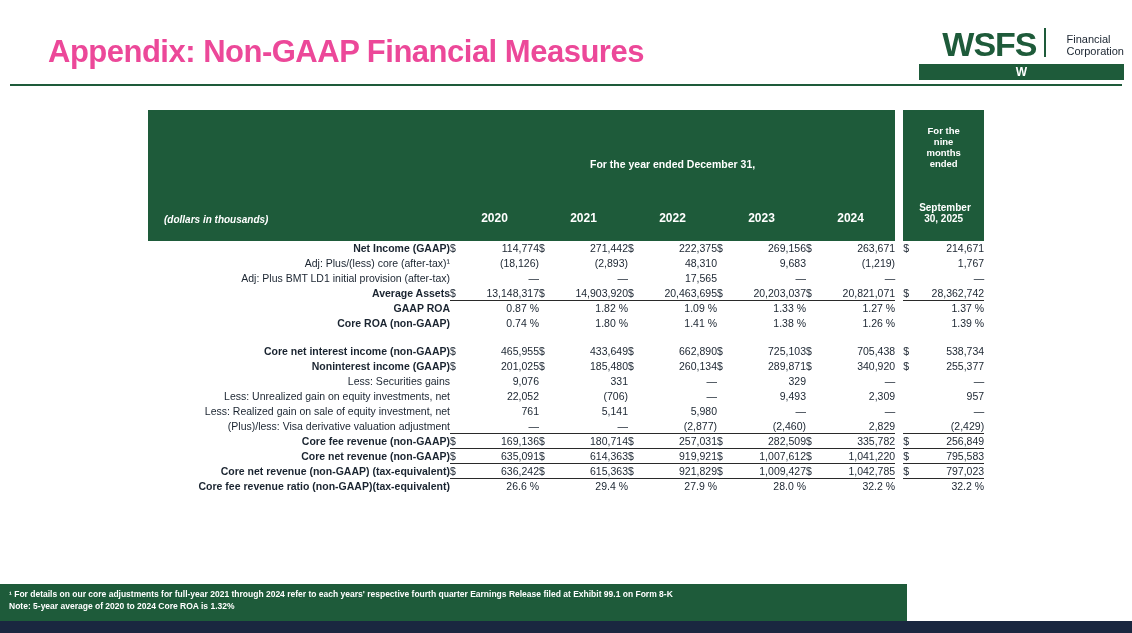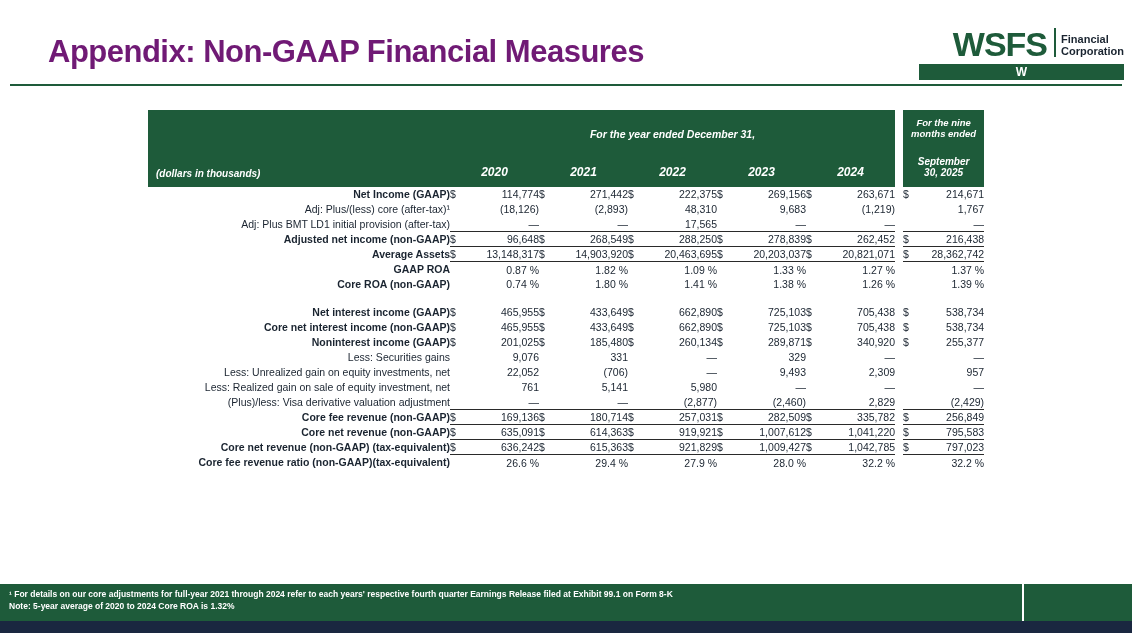--- a/index.html
+++ b/index.html
@@ -8,74 +8,74 @@
     position:relative;
     background:#ffffff;
     font-family:"Liberation Sans", sans-serif;
     overflow:hidden;
     color:#1a2430;
   }
 
   
   .page-title {
     position:absolute; left:48px; top:34px;
-    font-size:31px; font-weight:bold; color:#701a75;
+    font-size:31px; font-weight:bold; color:#ec4899;
     letter-spacing:-0.5px;
   }
   .title-rule {
     position:absolute; left:10px; top:84px; width:1112px; height:2px;
     background:#1e5b3a;
   }
 
   
   .logo { position:absolute; top:28px; right:8px; width:205px; }
   .logo-top { display:flex; align-items:flex-start; justify-content:flex-end; gap:7px; }
   .wordmark {
     font-size:34px; font-weight:bold; color:#1e5b3a;
     line-height:0.95; letter-spacing:-1px;
   }
   .logo-sub {
     display:flex; flex-direction:column;
-    font-size:11px; font-weight:bold; color:#1a2430;
-    line-height:1.1; padding-top:5px; border-left:2px solid #1e5b3a; padding-left:5px;
+    font-size:11px; font-weight:normal; color:#1a2430;
+    line-height:1.1; padding-top:5px; border-left:2px solid #1e5b3a; padding-left:21px;
   }
   .logo-bar {
     margin-top:4px; height:16px; background:#1e5b3a;
     display:flex; align-items:center; justify-content:center;
     color:#ffffff; font-weight:bold; font-size:12px;
   }
 
   
   .fin-table {
     position:absolute; left:148px; top:110px; width:836px;
     border-collapse:collapse; table-layout:fixed;
     font-size:10.5px; color:#1a2430;
   }
   .fin-table th {
-    background:#1e5b3a; color:#ffffff; font-weight:bold; padding:8px;font-style:italic;
+    background:#1e5b3a; color:#ffffff; font-weight:bold; padding:16px;
   }
   .fin-table th.h-gap { background:#ffffff; }
   .h-span   { font-size:10.5px; text-align:center; vertical-align:bottom; padding-bottom:3px; height:30px; }
   .h-nine   { font-size:9.5px;  text-align:center; vertical-align:middle; line-height:1.15; padding:2px 4px; }
   .h-units  { font-style:italic; font-size:10px; text-align:left; vertical-align:bottom; padding:0 0 3px 4px; height:27px; }
   .h-year   { font-size:12px; text-align:center; vertical-align:bottom; padding-bottom:3px; }
   .h-nine-sub { font-size:10px; text-align:center; vertical-align:middle; line-height:1.15; padding:1px 6px; }
 
   .fin-table td { height:15px; padding:0; vertical-align:middle; }
   .lbl { text-align:right; padding-left:3px; }
   .b   { font-weight:bold; }
   .ds  { text-align:left; padding-left:2px; }
   .val { text-align:right; padding-right:2px; }
   .bt  { border-top:1px solid #2a2a2a; }
   .bb  { border-bottom:1px solid #2a2a2a; }
   .spacer-row td { height:13px; }
 
   
   .footer {
-    position:absolute; left:0; top:584px; width:1132px; height:37px;
+    position:absolute; left:0; top:584px; width:907px; height:37px;
     background:#1e5b3a;
   }
   .footnotes {
     position:absolute; left:9px; top:4px; width:1000px;
     color:#ffffff; font-size:8.5px; font-weight:bold; line-height:1.45;
   }
   .footer-divider {
     position:absolute; left:1022px; top:0; width:2px; height:37px; background:#ffffff;
   }
   .page-number {
@@ -188,36 +188,20 @@
           <td class="val">17,565</td>
           <td class="ds"></td>
           <td class="val">—</td>
           <td class="ds"></td>
           <td class="val">—</td>
           <td class="gap"></td>
           <td class="ds"></td>
           <td class="val">—</td>
         </tr>
         <tr>
-          <td class="lbl b">Adjusted net income (non-GAAP)</td>
-          <td class="ds bt bb">$</td>
-          <td class="val bt bb">96,648</td>
-          <td class="ds bt bb">$</td>
-          <td class="val bt bb">268,549</td>
-          <td class="ds bt bb">$</td>
-          <td class="val bt bb">288,250</td>
-          <td class="ds bt bb">$</td>
-          <td class="val bt bb">278,839</td>
-          <td class="ds bt bb">$</td>
-          <td class="val bt bb">262,452</td>
-          <td class="gap"></td>
-          <td class="ds bt bb">$</td>
-          <td class="val bt bb">216,438</td>
-        </tr>
-        <tr>
           <td class="lbl b">Average Assets</td>
           <td class="ds bb">$</td>
           <td class="val bb">13,148,317</td>
           <td class="ds bb">$</td>
           <td class="val bb">14,903,920</td>
           <td class="ds bb">$</td>
           <td class="val bb">20,463,695</td>
           <td class="ds bb">$</td>
           <td class="val bb">20,203,037</td>
           <td class="ds bb">$</td>
@@ -253,36 +237,20 @@
           <td class="ds"></td>
           <td class="val">1.38 %</td>
           <td class="ds"></td>
           <td class="val">1.26 %</td>
           <td class="gap"></td>
           <td class="ds"></td>
           <td class="val">1.39 %</td>
         </tr>
         <tr class="spacer-row">
           <td colspan="14"></td>
-        </tr>
-        <tr>
-          <td class="lbl b">Net interest income (GAAP)</td>
-          <td class="ds">$</td>
-          <td class="val">465,955</td>
-          <td class="ds">$</td>
-          <td class="val">433,649</td>
-          <td class="ds">$</td>
-          <td class="val">662,890</td>
-          <td class="ds">$</td>
-          <td class="val">725,103</td>
-          <td class="ds">$</td>
-          <td class="val">705,438</td>
-          <td class="gap"></td>
-          <td class="ds">$</td>
-          <td class="val">538,734</td>
         </tr>
         <tr>
           <td class="lbl b">Core net interest income (non-GAAP)</td>
           <td class="ds">$</td>
           <td class="val">465,955</td>
           <td class="ds">$</td>
           <td class="val">433,649</td>
           <td class="ds">$</td>
           <td class="val">662,890</td>
           <td class="ds">$</td>

